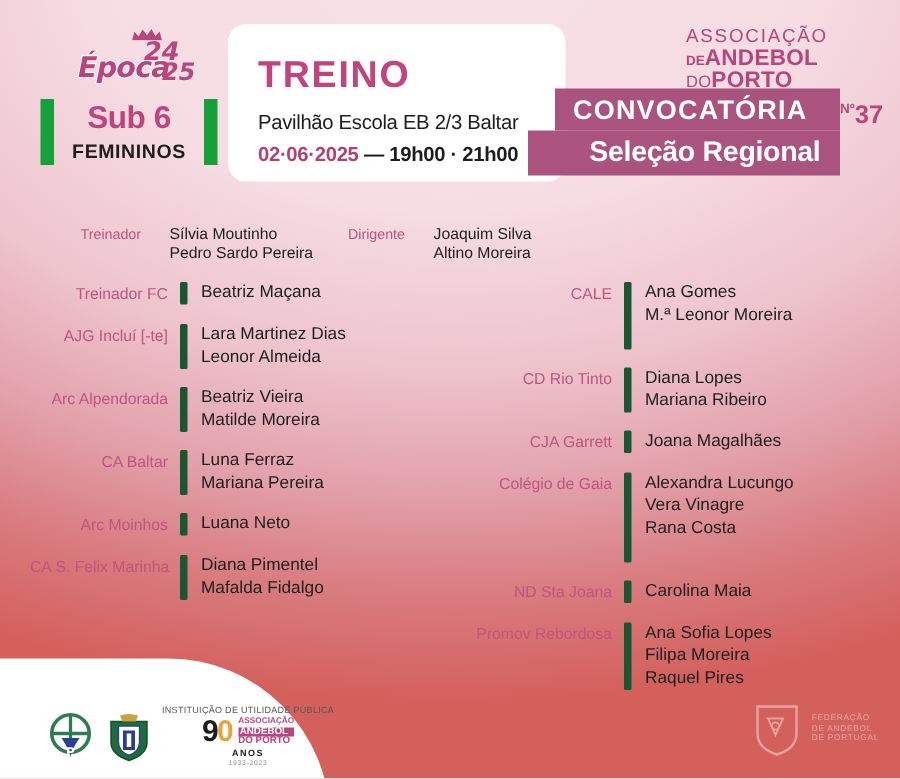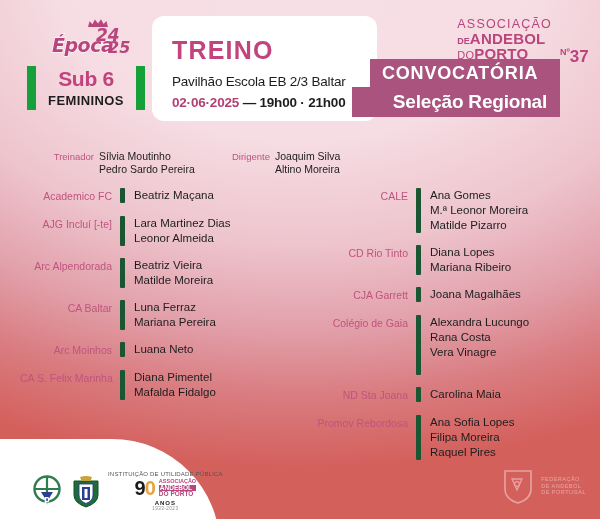--- a/index.html
+++ b/index.html
@@ -96,38 +96,38 @@
     position: absolute; left: 370px; top: 59px;
     width: 190px; height: 28px;
     background: #a9537e;
     display: flex; align-items: center;
   }
   .conv-banner .conv-label {
     color: #ffffff; font-weight: bold; font-size: 18px;
     letter-spacing: 0.8px; margin-left: 12px;
   }
   .conv-num {
-    position: absolute; left: 560px; top: 47px;
+    position: absolute; left: 560px; top: 67px;
     color: #b9457d; font-weight: bold; font-size: 17px;
   }
   .conv-num .sup { font-size: 9px; vertical-align: super; }
   .sel-banner {
     position: absolute; left: 352px; top: 87px;
     width: 208px; height: 30px;
     background: #a9537e;
     display: flex; align-items: center; justify-content: flex-end;
   }
   .sel-banner .sel-label {
     color: #ffffff; font-weight: bold; font-size: 19px;
     margin-right: 13px; letter-spacing: -0.2px;
   }
 
   
   .staff { position: absolute; top: 150px; left: 0; width: 600px; height: 34px; }
-  .staff-group { position: absolute; display: flex; gap: 5px; }
+  .staff-group { position: absolute; display: flex; gap: 19px; }
   .staff-role {
     font-size: 9.5px; color: #c0537f; text-align: right;
     line-height: 13px; white-space: nowrap;
   }
   .staff-names {
     font-size: 10.5px; color: #1d1d1d; line-height: 13px; white-space: nowrap;
   }
   #staff-treinador { left: 42px; }
   #staff-treinador .staff-role { width: 52px; }
   #staff-dirigente { left: 228px; }
@@ -247,21 +247,21 @@
       <div class="staff-role">Dirigente</div>
       <div class="staff-names">
         <div>Joaquim Silva</div>
         <div>Altino Moreira</div>
       </div>
     </div>
   </div>
 
   <div class="col" id="col-left">
       <div class="club">
-        <div class="club-name">Academico FC</div>
+        <div class="club-name">Treinador FC</div>
         <div class="club-bar" style="height: 15px;"></div>
         <div class="players">
           <div class="player">Beatriz Maçana</div>
         </div>
       </div>
       <div class="club">
         <div class="club-name">AJG Incluí [-te]</div>
         <div class="club-bar" style="height: 30px;"></div>
         <div class="players">
           <div class="player">Lara Martinez Dias</div>
@@ -300,21 +300,20 @@
         </div>
       </div>
     </div>
   <div class="col" id="col-right">
       <div class="club">
         <div class="club-name">CALE</div>
         <div class="club-bar" style="height: 45px;"></div>
         <div class="players">
           <div class="player">Ana Gomes</div>
           <div class="player">M.ª Leonor Moreira</div>
-          <div class="player">Matilde Pizarro</div>
         </div>
       </div>
       <div class="club">
         <div class="club-name">CD Rio Tinto</div>
         <div class="club-bar" style="height: 30px;"></div>
         <div class="players">
           <div class="player">Diana Lopes</div>
           <div class="player">Mariana Ribeiro</div>
         </div>
       </div>
@@ -323,22 +322,22 @@
         <div class="club-bar" style="height: 15px;"></div>
         <div class="players">
           <div class="player">Joana Magalhães</div>
         </div>
       </div>
       <div class="club">
         <div class="club-name">Colégio de Gaia</div>
         <div class="club-bar" style="height: 60px;"></div>
         <div class="players">
           <div class="player">Alexandra Lucungo</div>
+          <div class="player">Vera Vinagre</div>
           <div class="player">Rana Costa</div>
-          <div class="player">Vera Vinagre</div>
         </div>
       </div>
       <div class="club">
         <div class="club-name">ND Sta Joana</div>
         <div class="club-bar" style="height: 15px;"></div>
         <div class="players">
           <div class="player">Carolina Maia</div>
         </div>
       </div>
       <div class="club">

